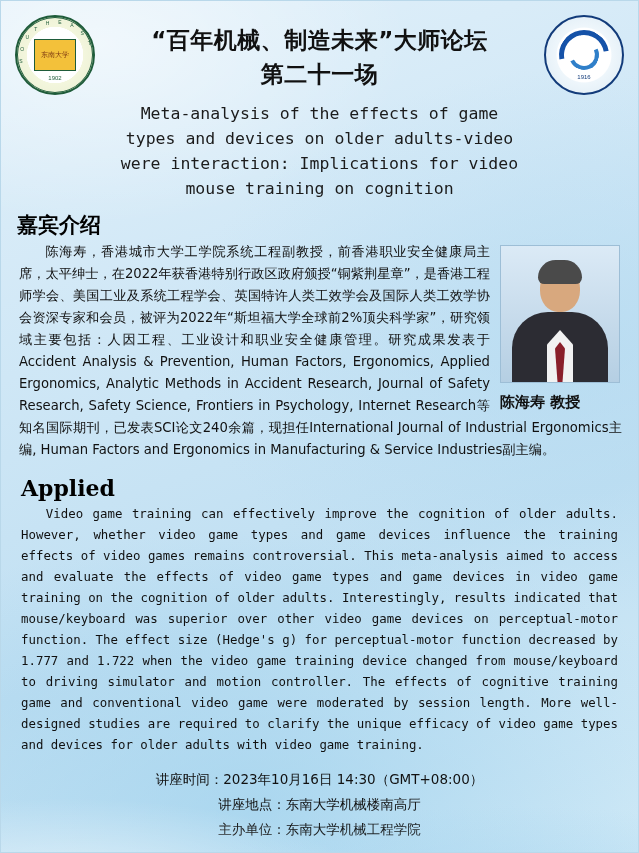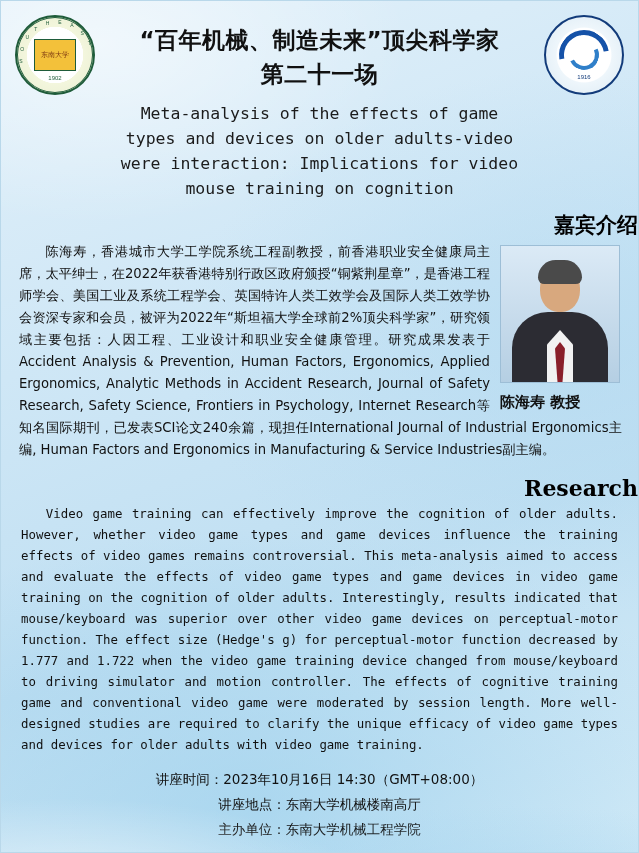--- a/index.html
+++ b/index.html
@@ -150,21 +150,20 @@
     color: #1b1b1b;
   }
 
   
   .sec-head {
     font-family: "DejaVu Serif", serif;
     font-weight: bold;
     font-size: 21px;
     color: #000000;
     margin: 10px 0 2px 16px;
-    text-align: right;
   }
   .sec-head.abstract {
     font-family: "DejaVu Serif", serif;
     font-size: 22px;
     margin-left: 20px;
     margin-top: 14px;
   }
 
   
   .guest-wrap {
@@ -311,21 +310,21 @@
     <div class="yr">1902</div>
   </div>
 
   <div class="logo logo-right">
     <div class="swirl"></div>
     <div class="swirl2"></div>
     <div class="yr">1916</div>
   </div>
 
   <div class="title-cn">
-    <div>“百年机械、制造未来”顶尖科学家</div>
+    <div>“百年机械、制造未来”大师论坛</div>
     <div>第二十一场</div>
   </div>
 
   <div class="title-en">
     <div>Meta-analysis of the effects of game</div>
     <div>types and devices on older adults-video</div>
     <div>were interaction: Implications for video</div>
     <div>mouse training on cognition</div>
   </div>
 
@@ -340,21 +339,21 @@
         <div class="gp-tie"></div>
         <div class="gp-head"></div>
         <div class="gp-hair"></div>
       </div>
       <div class="guest-name">陈海寿 教授</div>
     </div>
     <div class="guest-bio">陈海寿，香港城市大学工学院系统工程副教授，前香港职业安全健康局主席，太平绅士，在2022年获香港特别行政区政府颁授“铜紫荆星章”，是香港工程师学会、美国工业及系统工程学会、英国特许人类工效学会及国际人类工效学协会资深专家和会员，被评为2022年“斯坦福大学全球前2%顶尖科学家”，研究领域主要包括：人因工程、工业设计和职业安全健康管理。研究成果发表于Accident Analysis &amp; Prevention, Human Factors, Ergonomics, Applied Ergonomics, Analytic Methods in Accident Research, Journal of Safety Research, Safety Science, Frontiers in Psychology, Internet Research等知名国际期刊，已发表SCI论文240余篇，现担任International Journal of Industrial Ergonomics主编, Human Factors and Ergonomics in Manufacturing &amp; Service Industries副主编。</div>
     <div class="clear"></div>
   </div>
 
-  <div class="sec-head abstract">Research</div>
+  <div class="sec-head abstract">Applied</div>
   <div class="abstract-body">Video game training can effectively improve the cognition of older adults. However, whether video game types and game devices influence the training effects of video games remains controversial. This meta-analysis aimed to access and evaluate the effects of video game types and game devices in video game training on the cognition of older adults. Interestingly, results indicated that mouse/keyboard was superior over other video game devices on perceptual‐motor function. The effect size (Hedge's g) for perceptual‐motor function decreased by 1.777 and 1.722 when the video game training device changed from mouse/keyboard to driving simulator and motion controller. The effects of cognitive training game and conventional video game were moderated by session length. More well-designed studies are required to clarify the unique efficacy of video game types and devices for older adults with video game training.</div>
 
   <div class="footer">
     <div>讲座时间：2023年10月16日 14:30（GMT+08:00）</div>
     <div>讲座地点：东南大学机械楼南高厅</div>
     <div>主办单位：东南大学机械工程学院</div>
   </div>
 
   <div class="wave"></div>
 </div>

